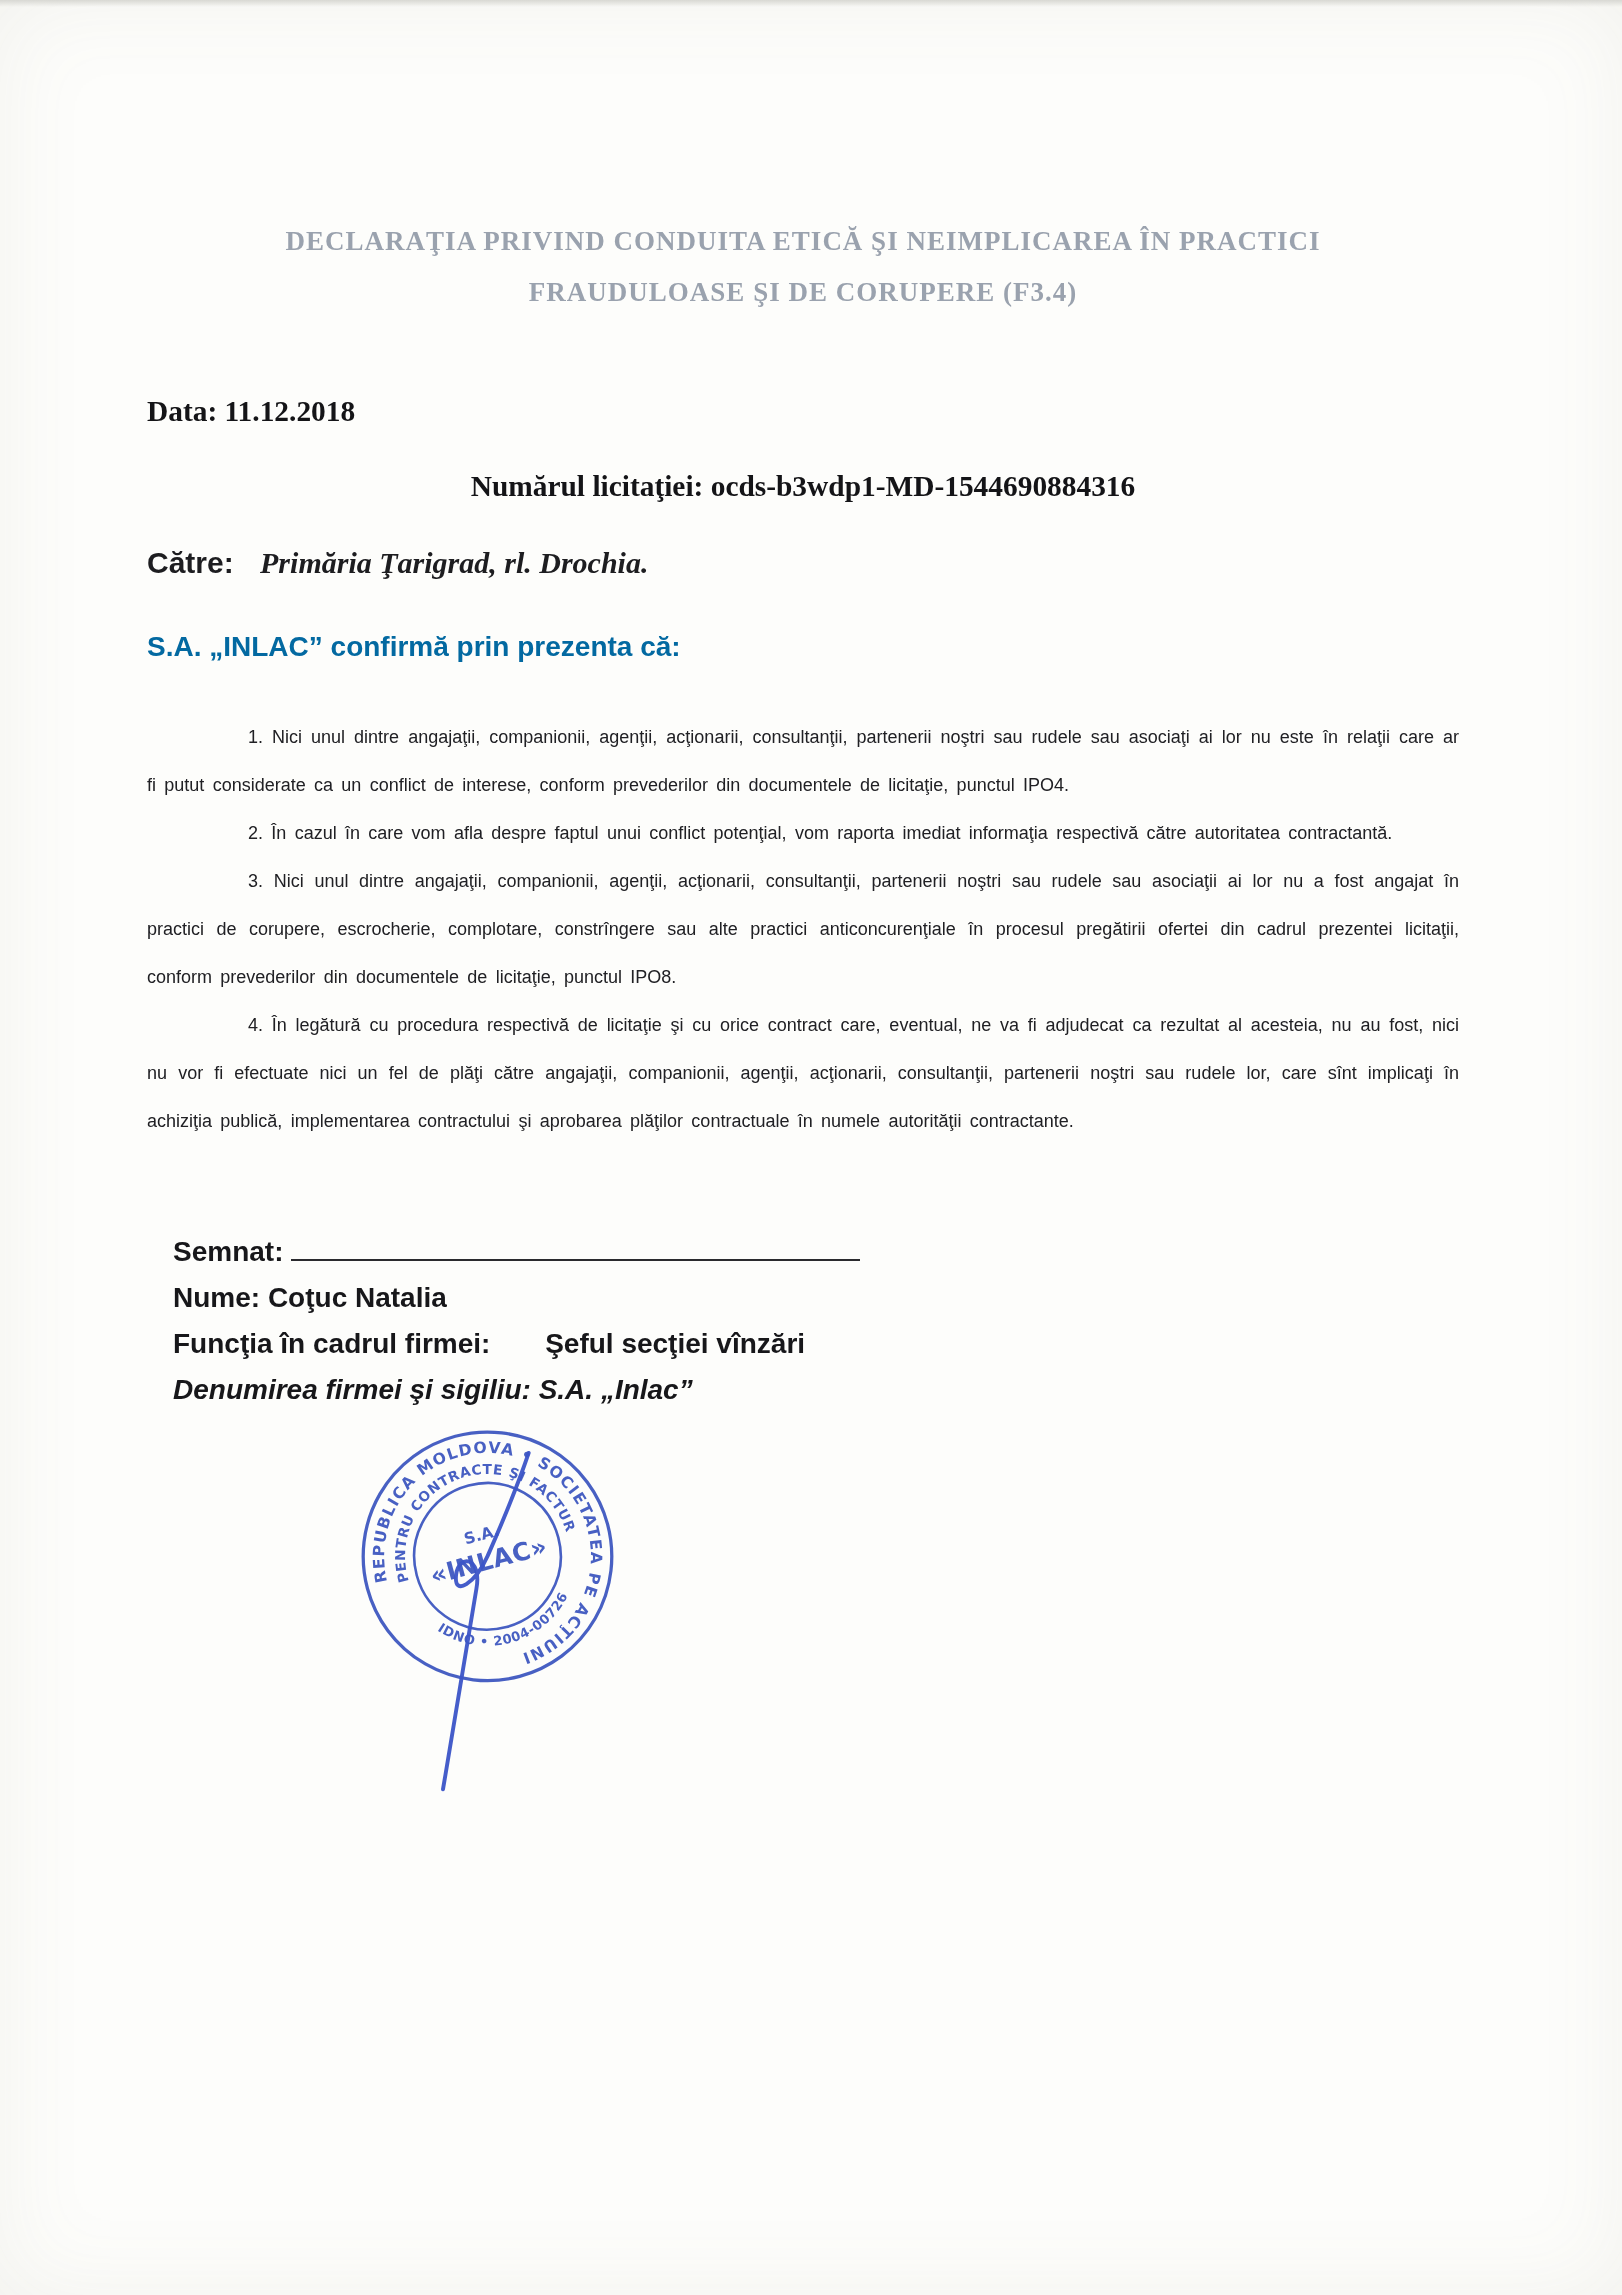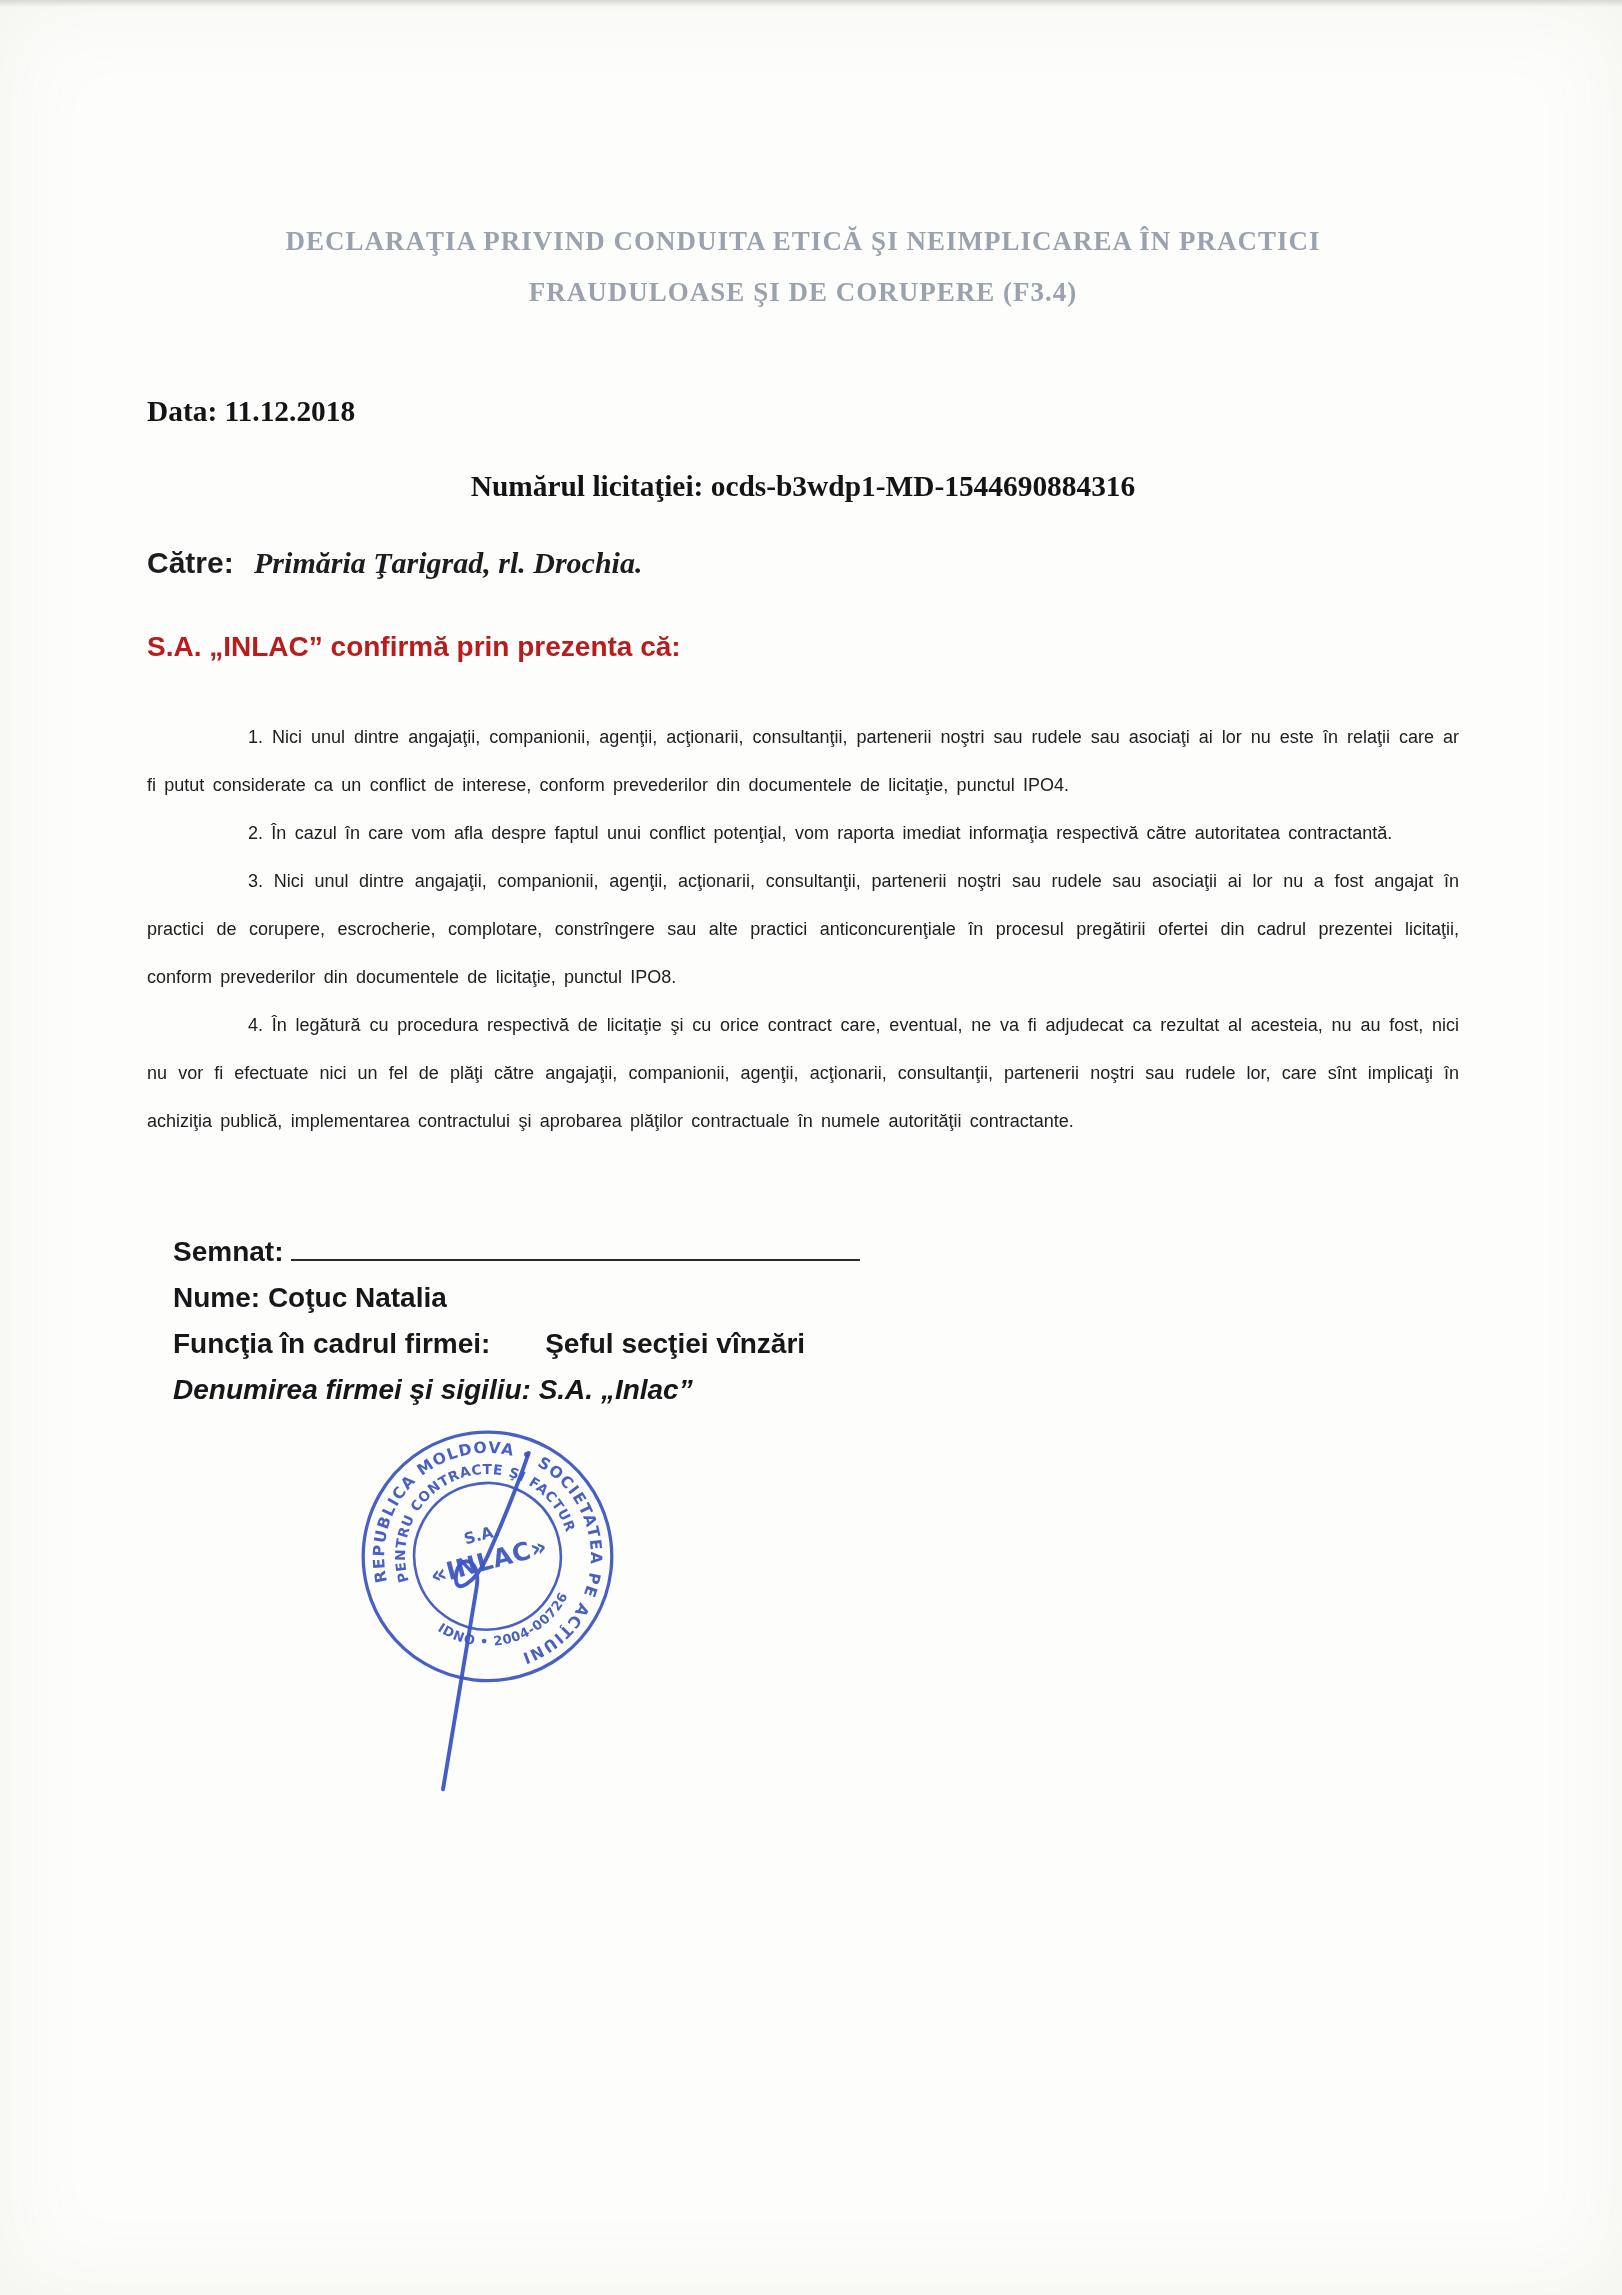--- a/index.html
+++ b/index.html
@@ -28,23 +28,23 @@
 
   .meta{
     font-family:"Liberation Serif",serif;
     font-weight:bold;font-size:29.4px;color:#141417;
   }
   .data-line{margin-top:77px;}
   .tender-line{margin-top:42px;text-align:center;}
 
   .catre-line{margin-top:43px;font-weight:bold;font-size:30px;}
   .catre-label{font-family:"Liberation Sans",sans-serif;}
-  .catre-value{font-family:"Liberation Serif",serif;font-style:italic;margin-left:12px;}
+  .catre-value{font-family:"Liberation Serif",serif;font-style:italic;margin-left:18px;}
 
-  .confirm-line{margin-top:51px;font-weight:bold;font-size:28px;color:#b91c1c;}
+  .confirm-line{margin-top:51px;font-weight:bold;font-size:28px;color:#0369a1;}
 
   .body-text{margin-top:50px;font-size:18px;line-height:48px;text-align:justify;word-spacing:3.3px;color:#202024;}
   .body-text p{margin:0;text-indent:101px;}
 
   .sig-block{margin:84px 0 12px 26px;font-size:28px;font-weight:bold;line-height:46px;color:#17171a;}
   .sig-row{white-space:nowrap;}
   .sig-underline{
     display:inline-block;width:569px;height:29px;
     border-bottom:2.6px solid #2a2a2e;margin-left:7.9px;vertical-align:baseline;
   }

